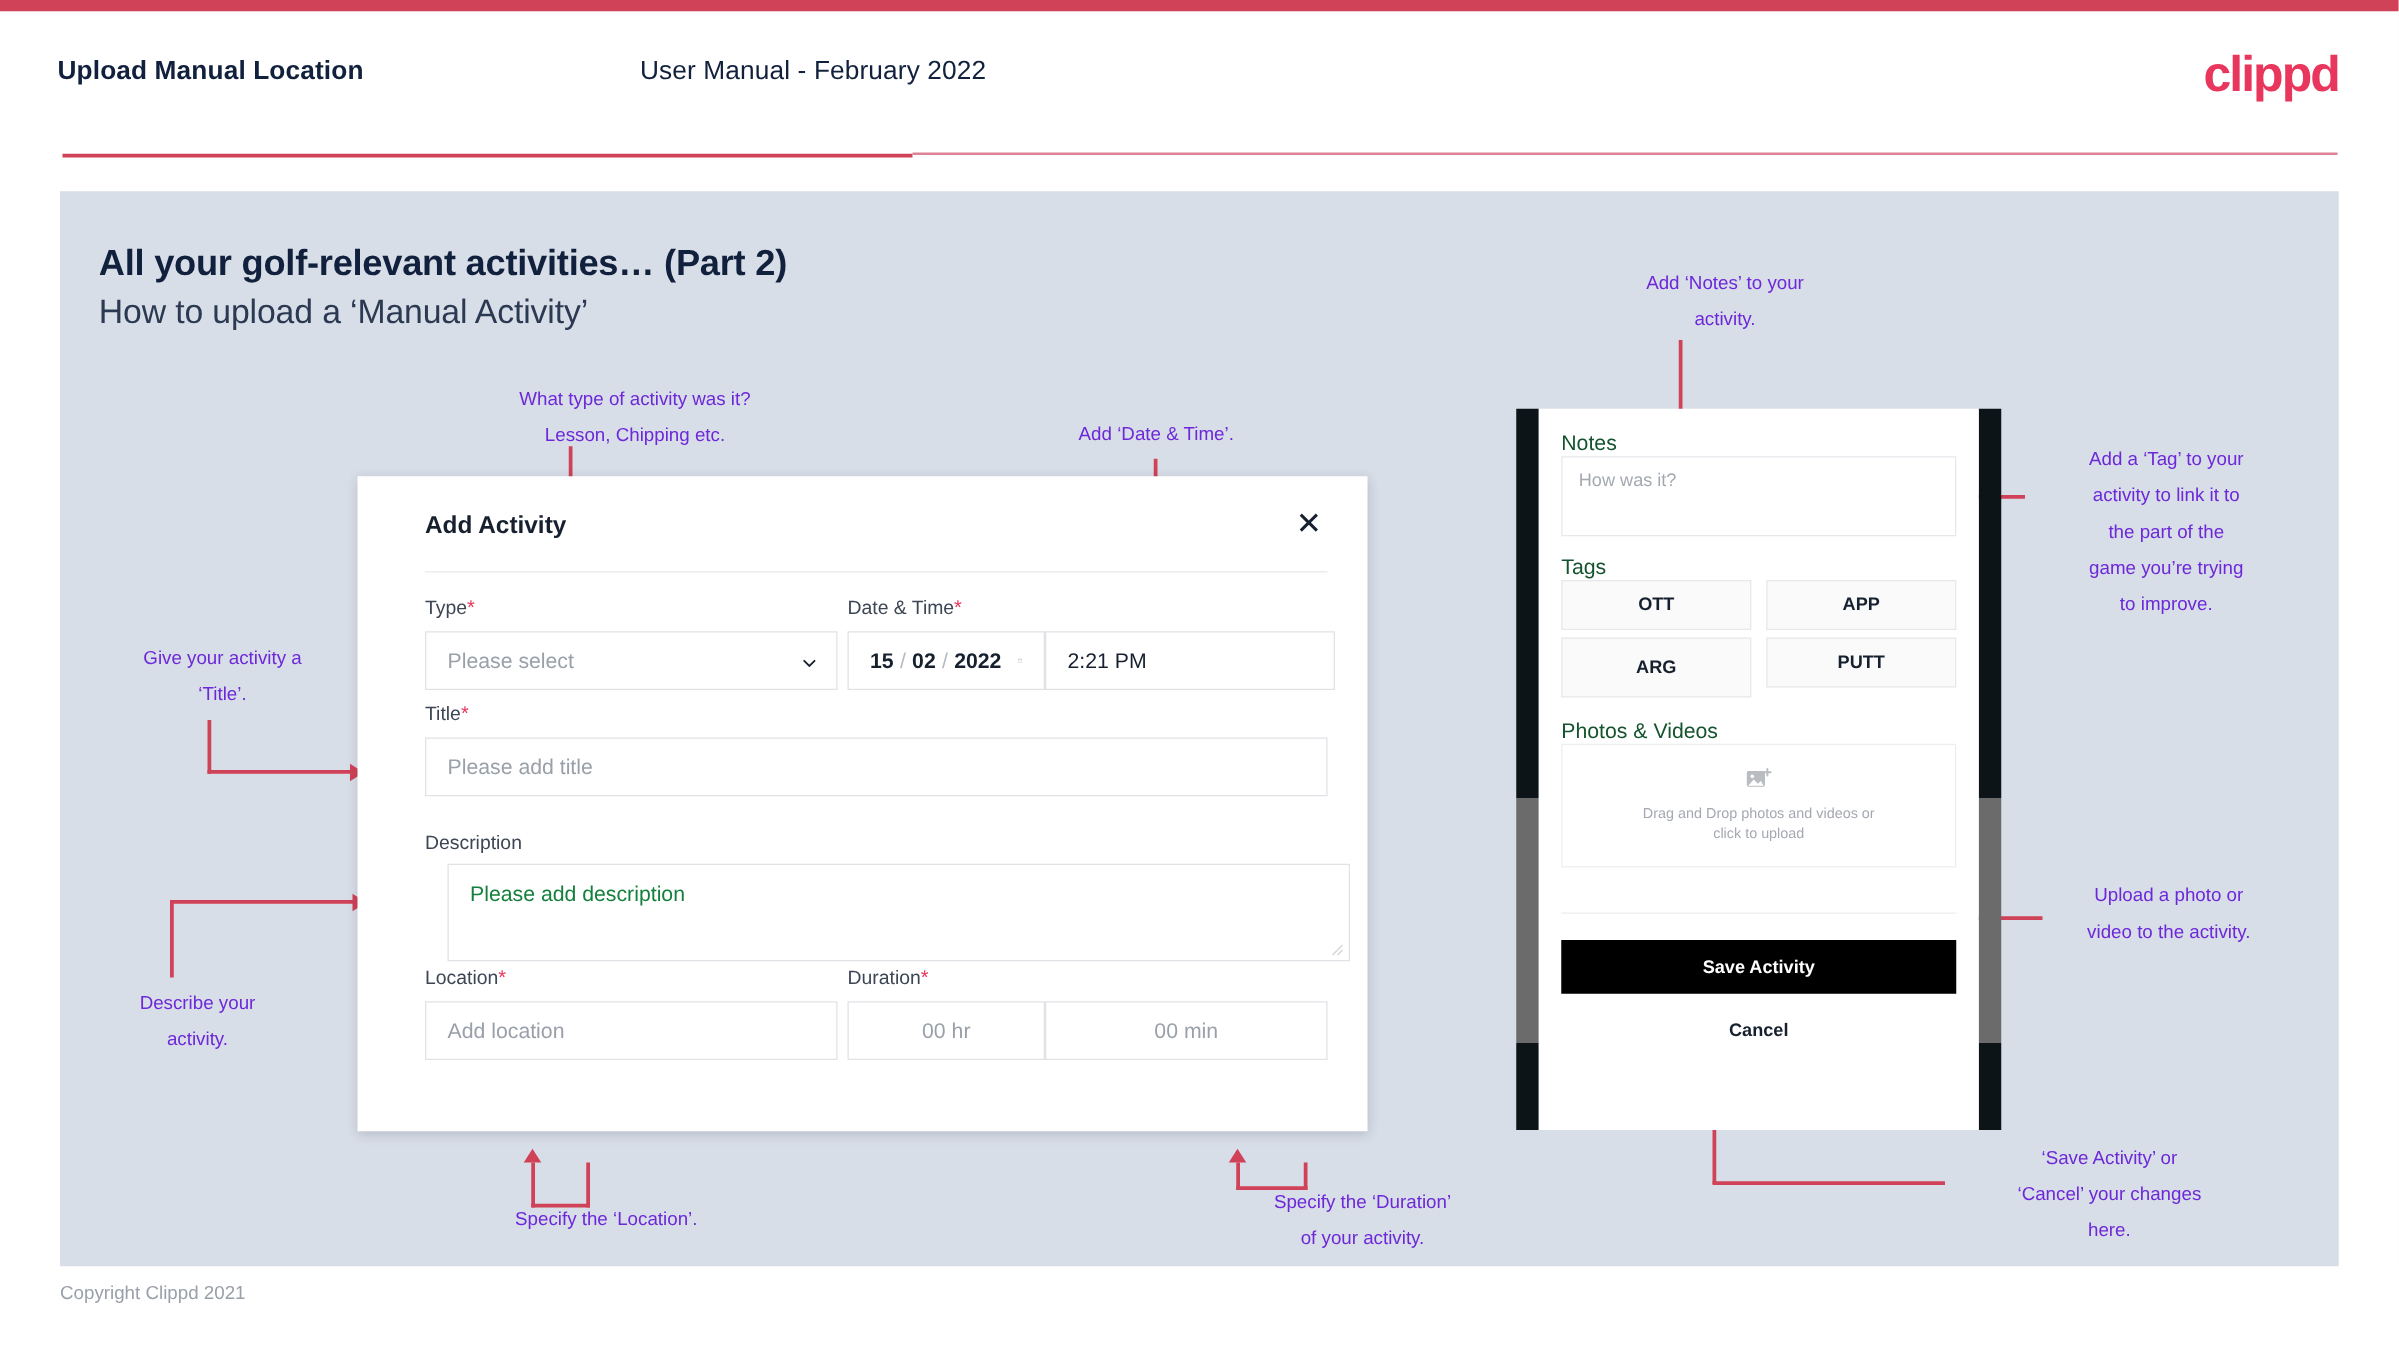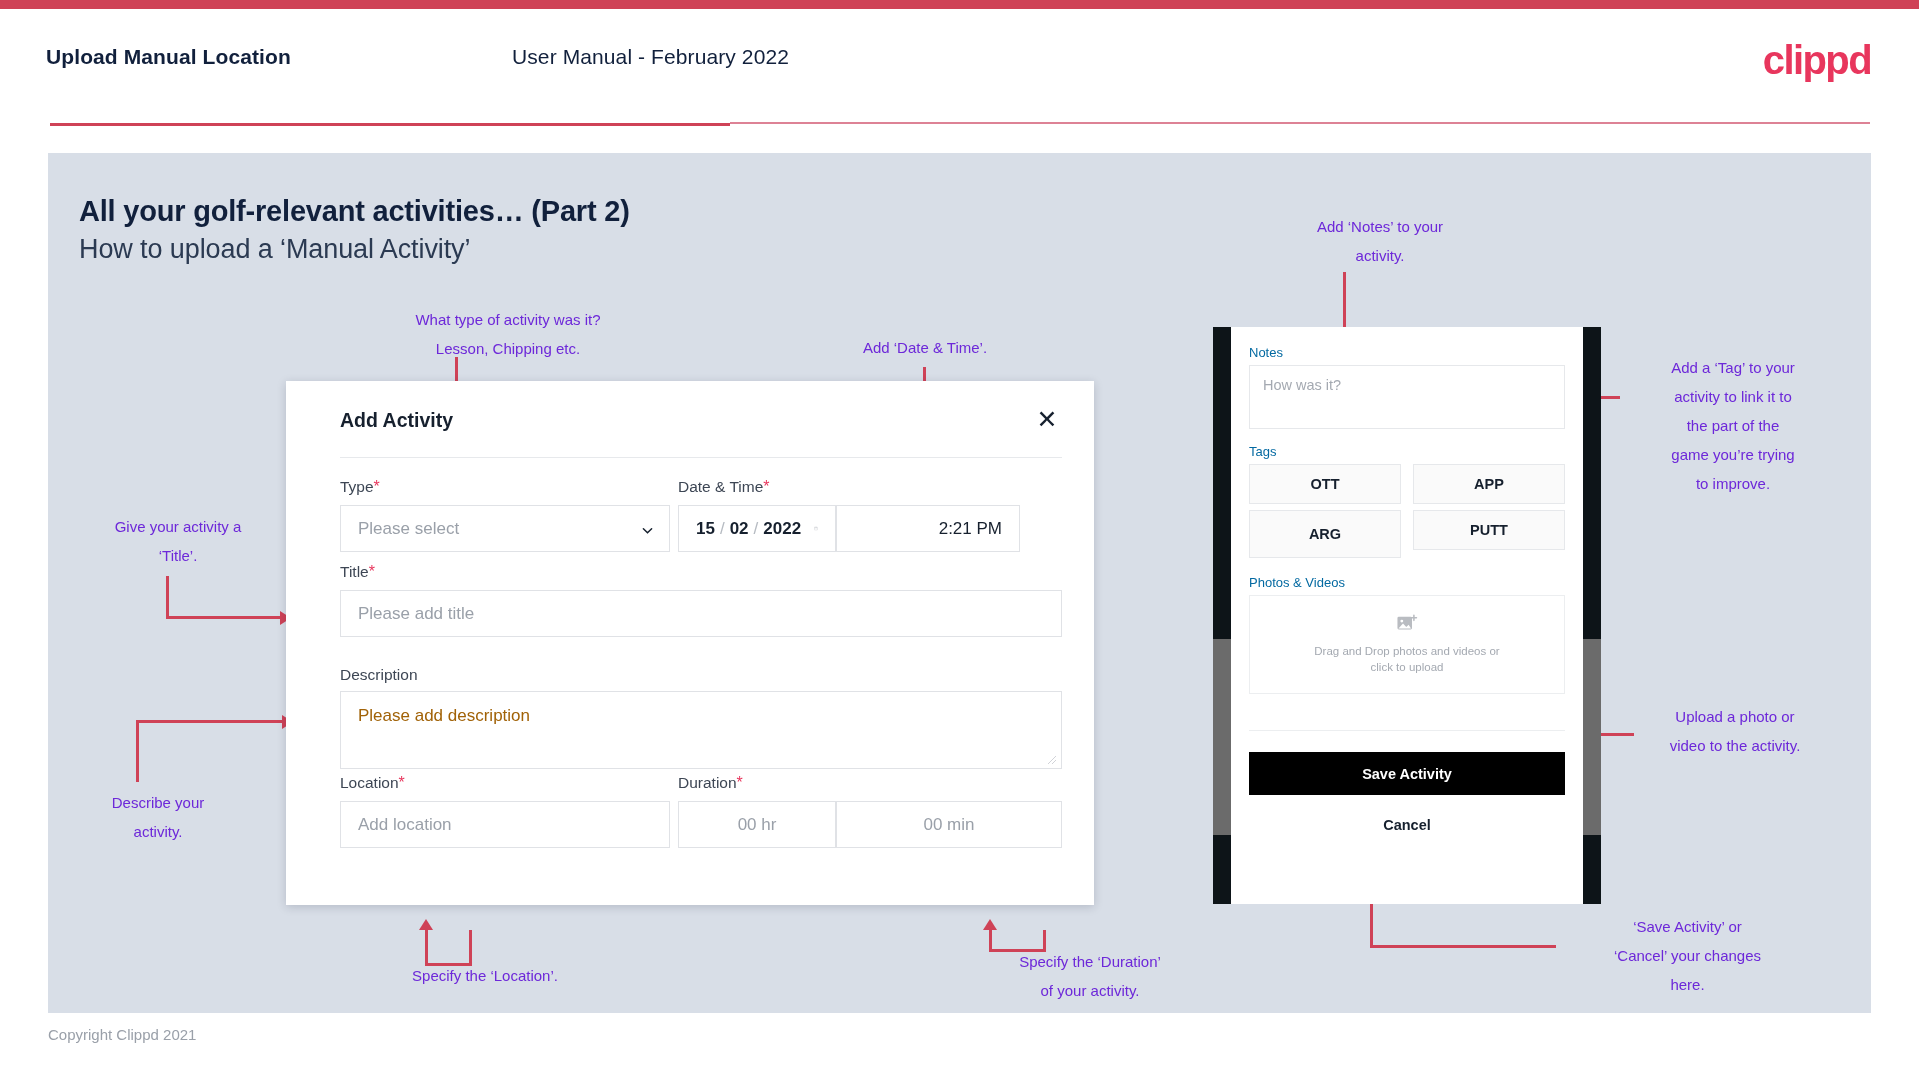--- a/index.html
+++ b/index.html
@@ -104,33 +104,33 @@
   }
   .input.val { color: #16202e; font-weight: 600; }
 
   .caret {
     position: absolute; right: 16px; top: 50%; margin-top: -4px;
     width: 11px; height: 11px;
   }
 
   .ta {
     position: absolute; border: 1px solid #e0e2e6; background: #fff;
-    font-size: 17px; color: #a16207; padding: 14px 17px;
+    font-size: 17px; color: #15803d; padding: 14px 17px; margin-left: 18px;
   }
   .ta-grip { position: absolute; right: 4px; bottom: 3px; width: 10px; height: 10px; opacity: .45; }
 
   
   .phone { position: absolute; left: 1213px; top: 327px; width: 388px; height: 577px; }
   .bezel-l { position: absolute; left: 0; top: 0; width: 18px; height: 577px;
              background: linear-gradient(to bottom, #0d1418 0 54%, #6b6b6b 54% 88%, #0d1418 88% 100%); }
   .bezel-r { position: absolute; right: 0; top: 0; width: 18px; height: 577px;
              background: linear-gradient(to bottom, #0d1418 0 54%, #6b6b6b 54% 88%, #0d1418 88% 100%); }
   .screen { position: absolute; left: 18px; top: 0; width: 352px; height: 577px; background: #fff; }
 
-  .ph-label { position: absolute; font-size: 13px; color: #0369a1; }
+  .ph-label { position: absolute; font-size: 17px; color: #14532d; }
   .ph-input {
     position: absolute; border: 1px solid #e6e8eb; background: #fff;
     font-size: 14.5px; color: #a4a9b1; padding: 11px 13px;
   }
   .tag {
     position: absolute; border: 1px solid #e6e8eb; background: #fafafa;
     display: flex; align-items: center; justify-content: center;
     font-size: 14.5px; font-weight: 700; color: #16202e;
   }
   .dropzone {
@@ -266,21 +266,21 @@
       <span>02</span>
       <span style="color:#b6bbc2; font-weight:400;">/</span>
       <span>2022</span>
       <svg width="17" height="17" viewBox="0 0 18 18" style="margin-left:8px;">
         <rect x="2" y="3.4" width="14" height="12.6" rx="1.4" fill="none" stroke="#b6bbc2" stroke-width="1.4"></rect>
         <line x1="2" y1="6.6" x2="16" y2="6.6" stroke="#b6bbc2" stroke-width="1.4"></line>
         <line x1="5.6" y1="1.7" x2="5.6" y2="4.4" stroke="#b6bbc2" stroke-width="1.4" stroke-linecap="round"></line>
         <line x1="12.4" y1="1.7" x2="12.4" y2="4.4" stroke="#b6bbc2" stroke-width="1.4" stroke-linecap="round"></line>
       </svg>
     </div>
-    <div class="input val" style="left:550px; top:124px; width:184px; height:47px; justify-content:flex-end; font-weight:400;">
+    <div class="input val" style="left:550px; top:124px; width:232px; height:47px; justify-content:flex-start; font-weight:400;">
       <span>2:21 PM</span>
     </div>
 
     <div class="fld-label" style="left:54px; top:182px;">
       <span>Title</span><span class="req">*</span>
     </div>
     <div class="input" style="left:54px; top:209px; width:722px; height:47px;">
       <span>Please add title</span>
     </div>
 

